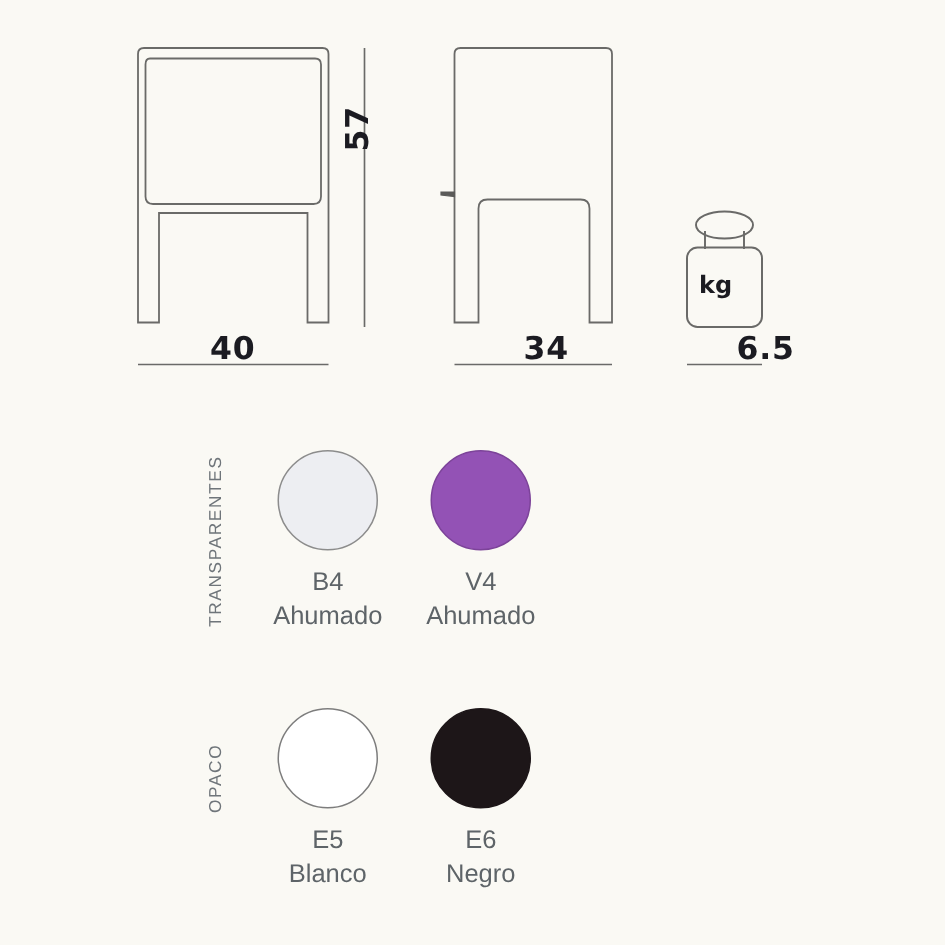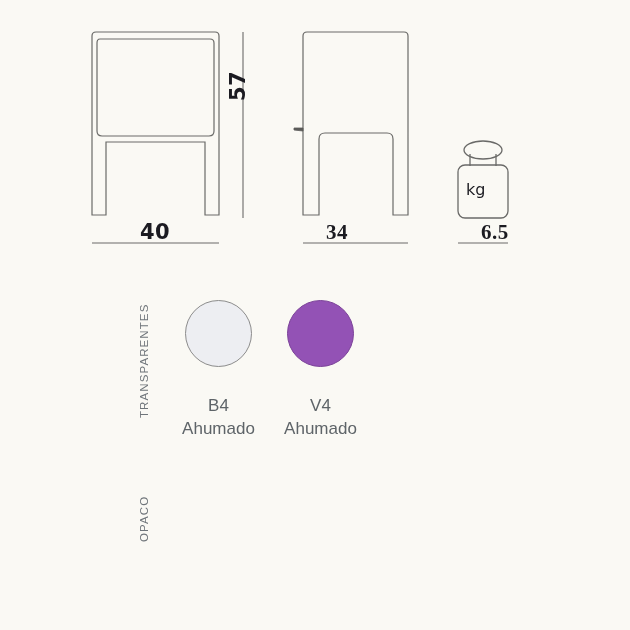--- a/index.html
+++ b/index.html
@@ -37,34 +37,34 @@
   .dim-num {
     position: absolute;
     font-family: "DejaVu Sans", sans-serif;
     font-weight: 700;
     font-size: 21px;
     color: #1b1b21;
     letter-spacing: .5px;
     white-space: nowrap;
   }
   .dim-width-front { left: 140px; top: 220px; }
-  .dim-width-side  { left: 326px; top: 220px; font-family: Liberation Serif, serif; }
-  .dim-weight-val  { left: 481px; top: 220px; font-family: Liberation Serif, serif; }
+  .dim-width-side  { left: 349px; top: 220px; }
+  .dim-weight-val  { left: 491px; top: 220px; }
   .dim-height {
     left: 226px;
     top: 101px;
     transform: rotate(-90deg);
     transform-origin: left top;
   }
   .weight-unit {
     position: absolute;
     left: 466px;
     top: 180px;
     font-family: "DejaVu Sans", sans-serif;
-    font-weight: 400;
+    font-weight: 700;
     font-size: 16px;
     color: #1b1b21;
   }
 
   
   .swatch-section {
     position: absolute;
     left: 0;
     width: 630px;
   }
@@ -106,21 +106,21 @@
   }
   .swatch-code,
   .swatch-name {
     font-family: "Liberation Sans", sans-serif;
     font-size: 17px;
     color: #5e6468;
     text-align: center;
     line-height: 1.35;
     white-space: nowrap;
   }
-  .swatch-code { margin-top: 28px; }
+  .swatch-code { margin-top: 10px; }
 </style>
 </head>
 <body style="background: rgb(250, 249, 244);">
 
 <div class="sheet">
 
   <div class="drawing-area">
 
     <svg class="svg-layer" width="630" height="285" viewBox="0 0 630 285">
 
@@ -187,15 +187,30 @@
         <div class="swatch-code">V4</div>
         <div class="swatch-name">Ahumado</div>
       </div>
 
 
     </div>
   </div>
 
   <div class="swatch-section section-opaco">
     <div class="section-label">OPACO</div>
+    <div class="swatch-row">
+
+      <div class="swatch">
+        <div class="swatch-dot" style="background: rgb(255, 255, 255); border: 1px solid rgb(125, 125, 125);"></div>
+        <div class="swatch-code">E5</div>
+        <div class="swatch-name">Blanco</div>
+      </div>
+
+      <div class="swatch">
+        <div class="swatch-dot" style="background: rgb(29, 22, 24); border: 1px solid rgb(29, 22, 24);"></div>
+        <div class="swatch-code">E6</div>
+        <div class="swatch-name">Negro</div>
+      </div>
+
+    </div>
   </div>
 
 </div>
 
 </body></html>

